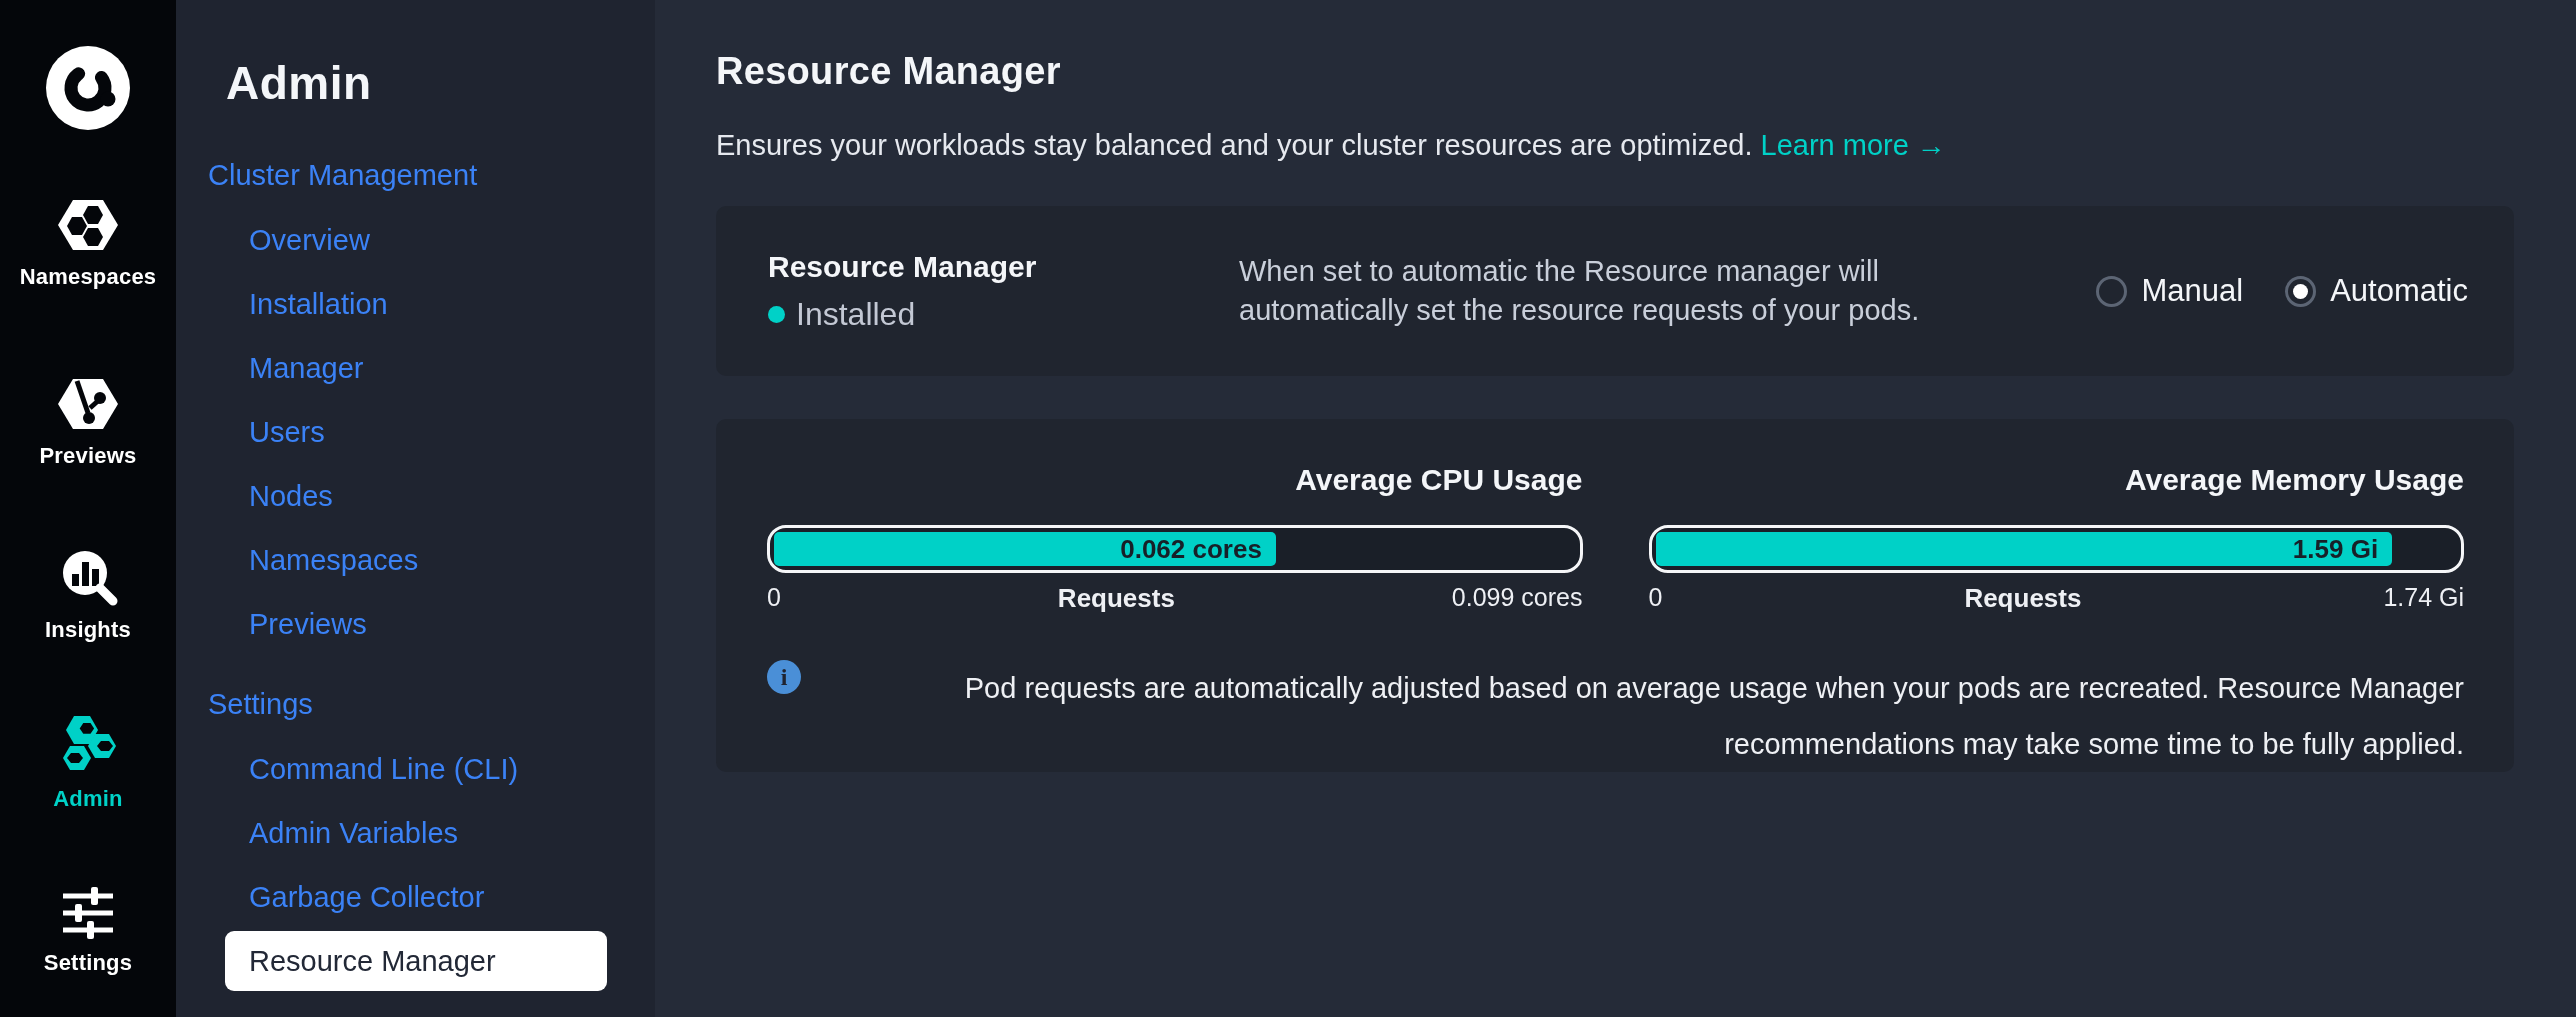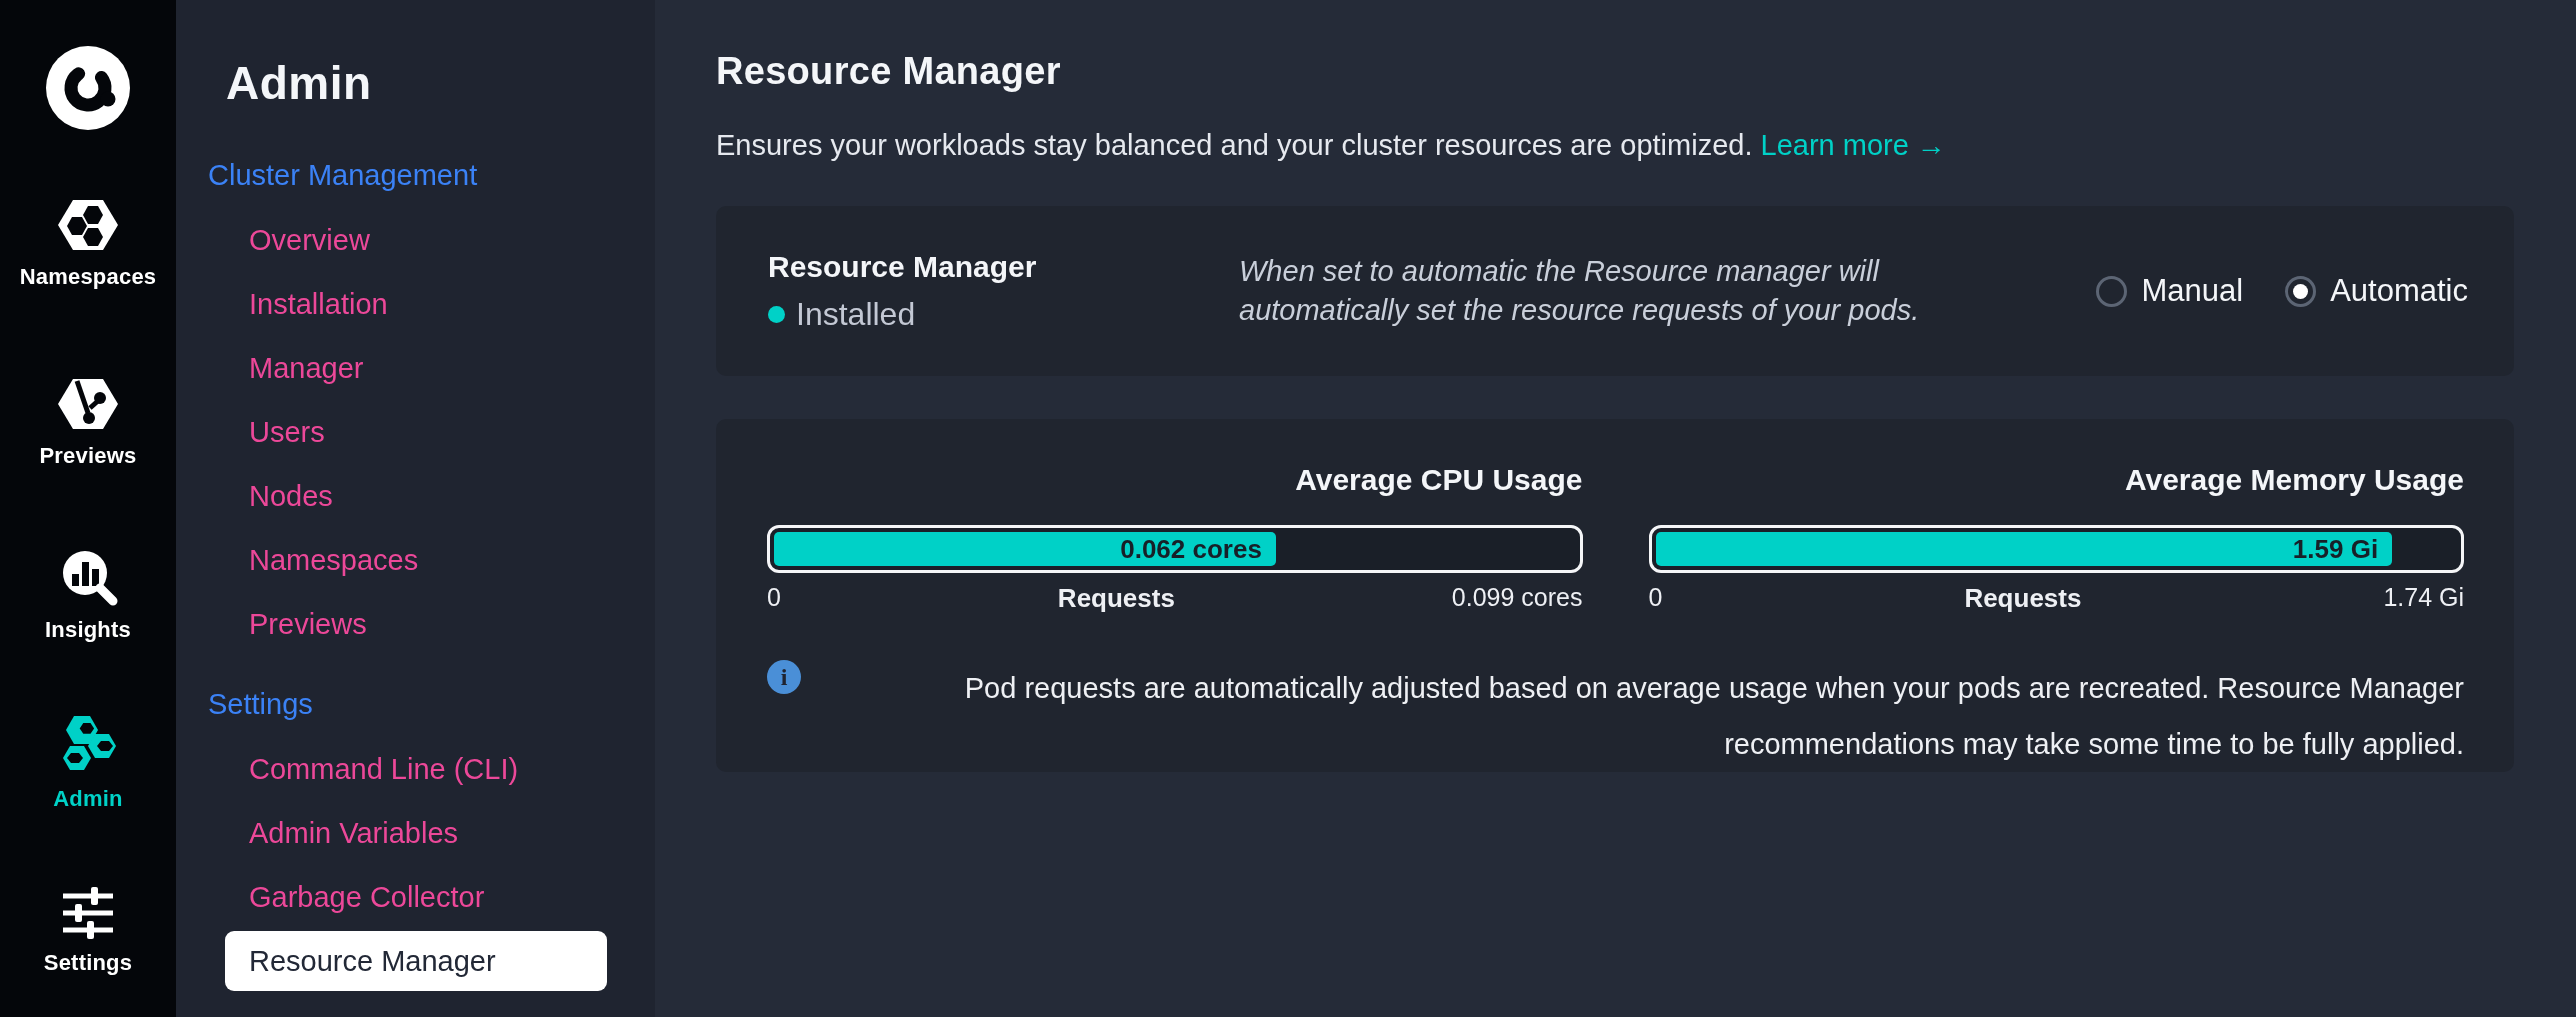--- a/index.html
+++ b/index.html
@@ -12,49 +12,49 @@
   .rail-item { position:absolute; left:0; width:176px; display:flex; flex-direction:column; align-items:center; cursor:pointer; }
   .rail-item .lbl { margin-top:10px; font-size:22px; font-weight:bold; color:#ffffff; letter-spacing:0.2px; }
   .rail-item.active .lbl { color:#00d1c7; }
   .logo { position:absolute; top:46px; left:0; width:176px; display:flex; justify-content:center; }
 
   
   .side { position:absolute; left:176px; top:0; width:479px; height:1018px; background:#1f2430; }
   .side-title { margin:56px 0 0 50px; font-size:46px; font-weight:bold; color:#f4f6f9; letter-spacing:0.5px; }
   .section-label { margin:49px 0 0 32px; font-size:29px; color:#3b82f6; }
   .side ul { list-style:none; margin:16px 0 0 0; }
-  .side li { height:64px; display:flex; align-items:center; padding-left:73px; font-size:29px; color:#ec4899; cursor:pointer; white-space:nowrap; }
+  .side li { height:64px; display:flex; align-items:center; padding-left:73px; font-size:29px; color:#3b82f6; cursor:pointer; white-space:nowrap; }
   .side li.selected { height:60px; width:382px; margin:2px 0 2px 49px; padding-left:24px; background:#ffffff; color:#222836; border-radius:9px; font-weight:normal; }
   .side .sec2 { margin-top:16px; }
 
   
   .main { position:absolute; left:654px; top:0; width:1922px; height:1018px; padding:50px 62px 0 62px; }
   .page-title { font-size:38px; font-weight:bold; color:#f4f6f9; letter-spacing:0.3px; }
   .page-desc { margin-top:36px; font-size:29px; color:#e6e9ef; }
   .page-desc .learn { color:#00d1c7; cursor:pointer; }
 
   .card { background:#20252f; border-radius:10px; }
   .card1 { margin-top:44px; height:170px; display:flex; align-items:center; padding:0 46px 0 52px; }
   .rm-left { flex:0 0 471px; }
   .rm-title { font-size:30px; font-weight:bold; color:#f4f6f9; }
   .rm-status { margin-top:12px; display:flex; align-items:center; gap:11px; }
   .rm-status .dot { width:17px; height:17px; border-radius:50%; background:#00d1c7; }
   .rm-status .txt { font-size:32px; color:#c3c8d4; }
-  .rm-mid { width:748px; font-size:29px; line-height:39px; color:#c9cfda;font-style:italic; }
+  .rm-mid { width:748px; font-size:29px; line-height:39px; color:#c9cfda; }
   .radios { margin-left:auto; display:flex; align-items:center; gap:42px; }
   .radio-opt { display:flex; align-items:center; gap:14px; cursor:pointer; }
   .radio-circ { width:31px; height:31px; border-radius:50%; border:3px solid #5c6574; position:relative; }
   .radio-opt.selected .radio-circ::after { content:""; position:absolute; left:50%; top:50%; width:15px; height:15px; margin:-7.5px 0 0 -7.5px; border-radius:50%; background:#ffffff; }
   .radio-lbl { font-size:31px; color:#f4f6f9; }
 
   .card2 { margin-top:43px; height:353px; padding:44px 50px 0 51px;text-align:right; }
   .meters { display:flex; gap:66px; }
   .meter { flex:1; }
   .meter h3 { font-size:30px; font-weight:bold; color:#f4f6f9; margin-bottom:28px; }
-  .bar-outer { position:relative; height:48px; border:3px solid #f5f6f8; border-radius:12px; background:#1a1f28; }
+  .bar-outer { position:relative; height:48px; border:3px solid #f5f6f8; border-radius:19px; background:#1a1f28; }
   .bar-fill { position:absolute; left:4px; top:4px; bottom:4px; background:#00d1c7; border-radius:5px;
               display:flex; align-items:center; justify-content:flex-end; padding-right:14px;
               color:#172028; font-size:26px; font-weight:bold; white-space:nowrap; }
   .bar-scale { display:flex; justify-content:space-between; margin-top:10px; font-size:25px; color:#eef0f4; }
   .bar-scale .mid { font-weight:bold; font-size:26px; }
   .note { margin-top:46px; display:flex; gap:17px; align-items:flex-start; }
   .note-icon { flex:0 0 34px; width:34px; height:34px; border-radius:50%; background:#4a8fd7;
                display:flex; align-items:center; justify-content:center;
                color:#1f2430; font-family:"Liberation Serif","DejaVu Serif",serif; font-weight:bold; font-size:24px; }
   .note-text { max-width:1676px; font-size:29px; line-height:56px; color:#eef0f4; }

